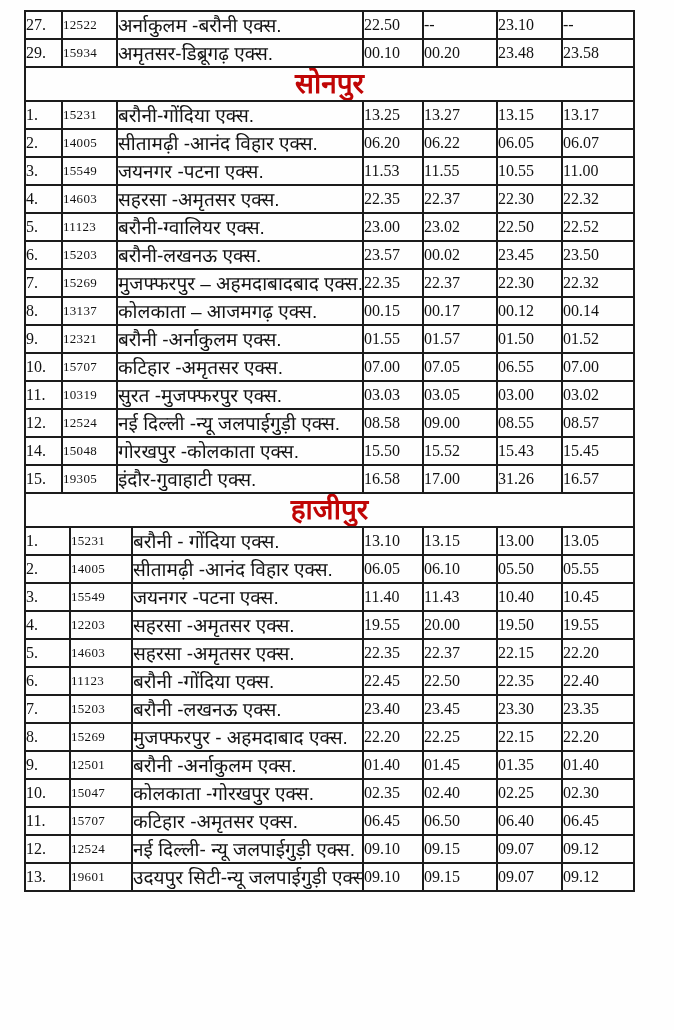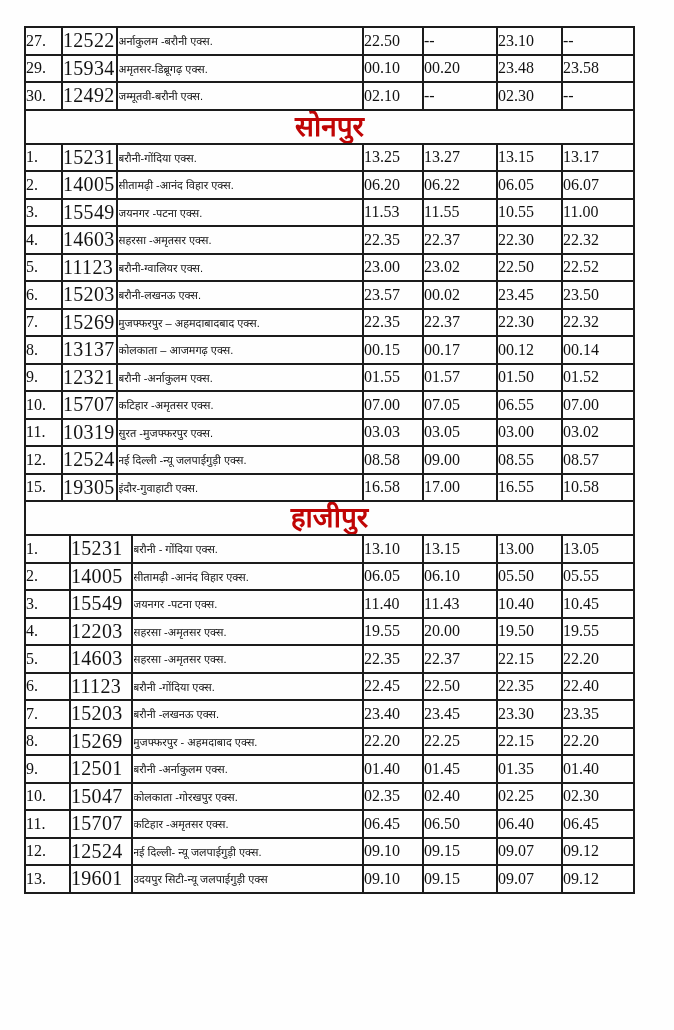--- a/index.html
+++ b/index.html
@@ -20,21 +20,21 @@
     left: 24px;
     top: 10px;
     width: 611px;
   }
   table.tt {
     border-collapse: collapse;
     table-layout: fixed;
     width: 609px;
     margin-top: -2px;
   }
-  table.tt:first-child { margin-top: 16px; }
+  table.tt:first-child { margin-top: 0; }
   table.tt td {
     border: 2px solid #1c1c1c;
     color: #121212;
     height: 25.5px;
     padding: 0;
     vertical-align: middle;
     overflow: hidden;
     white-space: nowrap;
   }
   
@@ -49,28 +49,27 @@
   table.tt.layout-b col.sn   { width: 45px; }
   table.tt.layout-b col.no   { width: 62px; }
   table.tt.layout-b col.name { width: 231px; }
 
   td.c-sn {
     padding-left: 7px;
     font-size: 16px;
   }
   td.c-no {
     padding-left: 9px;
-    font-size: 20px;
+    font-size: 13px;
     letter-spacing: 0.3px;
   }
   td.c-name {
     padding-left: 7px;
-    font-size: 11px;
+    font-size: 19px;
     font-family: "Liberation Sans", "DejaVu Sans", sans-serif;
-    border-radius: 10px;
   }
   td.c-t {
     padding-left: 11px;
     font-size: 16px;
   }
   tr.sec-row td {
     height: 32px;
     text-align: center;
   }
   .sec-title {
@@ -108,29 +107,20 @@
   </tr>
           <tr>
     <td class="c-sn">29.</td>
     <td class="c-no">15934</td>
     <td class="c-name">अमृतसर-डिब्रूगढ़  एक्स.</td>
     <td class="c-t">00.10</td>
     <td class="c-t">00.20</td>
     <td class="c-t">23.48</td>
     <td class="c-t">23.58</td>
   </tr>
-          <tr>
-    <td class="c-sn">30.</td>
-    <td class="c-no">12492</td>
-    <td class="c-name">जम्मूतवी-बरौनी  एक्स.</td>
-    <td class="c-t">02.10</td>
-    <td class="c-t">--</td>
-    <td class="c-t">02.30</td>
-    <td class="c-t">--</td>
-  </tr>
         </tbody>
   </table>
       <table class="tt">
     <colgroup>
       <col class="sn">
           <col class="no">
           <col class="name">
       <col class="t1">
           <col class="t2">
           <col class="t3">
@@ -244,27 +234,36 @@
           <tr>
     <td class="c-sn">12.</td>
     <td class="c-no">12524</td>
     <td class="c-name">नई दिल्ली -न्यू जलपाईगुड़ी  एक्स.</td>
     <td class="c-t">08.58</td>
     <td class="c-t">09.00</td>
     <td class="c-t">08.55</td>
     <td class="c-t">08.57</td>
   </tr>
           <tr>
+    <td class="c-sn">14.</td>
+    <td class="c-no">15048</td>
+    <td class="c-name">गोरखपुर -कोलकाता  एक्स.</td>
+    <td class="c-t">15.50</td>
+    <td class="c-t">15.52</td>
+    <td class="c-t">15.43</td>
+    <td class="c-t">15.45</td>
+  </tr>
+          <tr>
     <td class="c-sn">15.</td>
     <td class="c-no">19305</td>
     <td class="c-name">इंदौर-गुवाहाटी  एक्स.</td>
     <td class="c-t">16.58</td>
     <td class="c-t">17.00</td>
-    <td class="c-t">16.55</td>
-    <td class="c-t">10.58</td>
+    <td class="c-t">31.26</td>
+    <td class="c-t">16.57</td>
   </tr>
         </tbody>
   </table>
       <table class="tt layout-b">
     <colgroup>
       <col class="sn">
           <col class="no">
           <col class="name">
       <col class="t1">
           <col class="t2">

